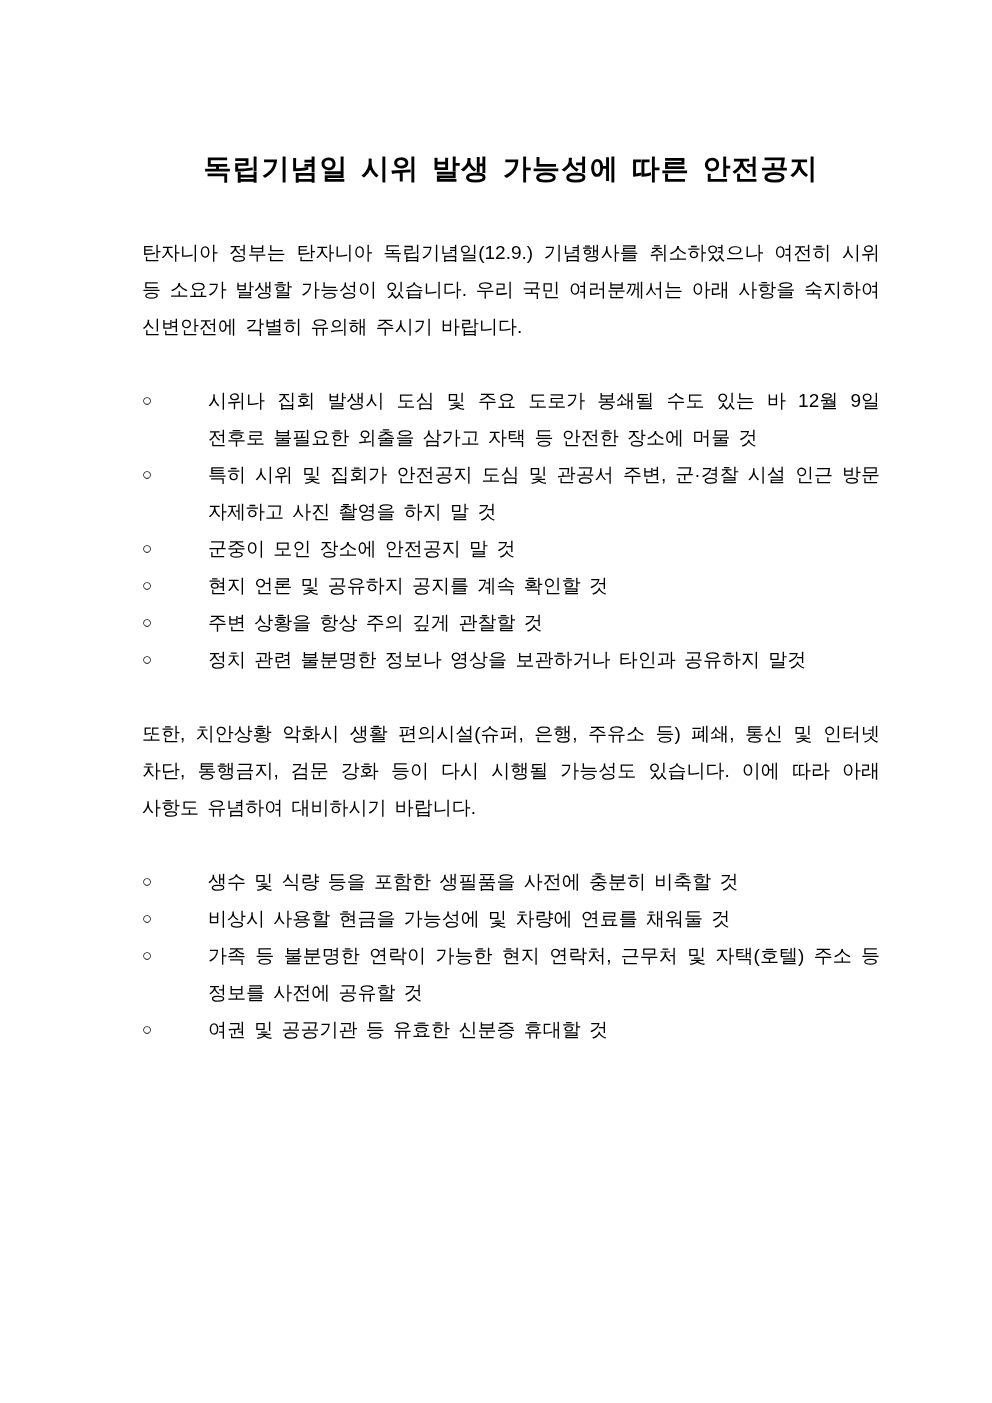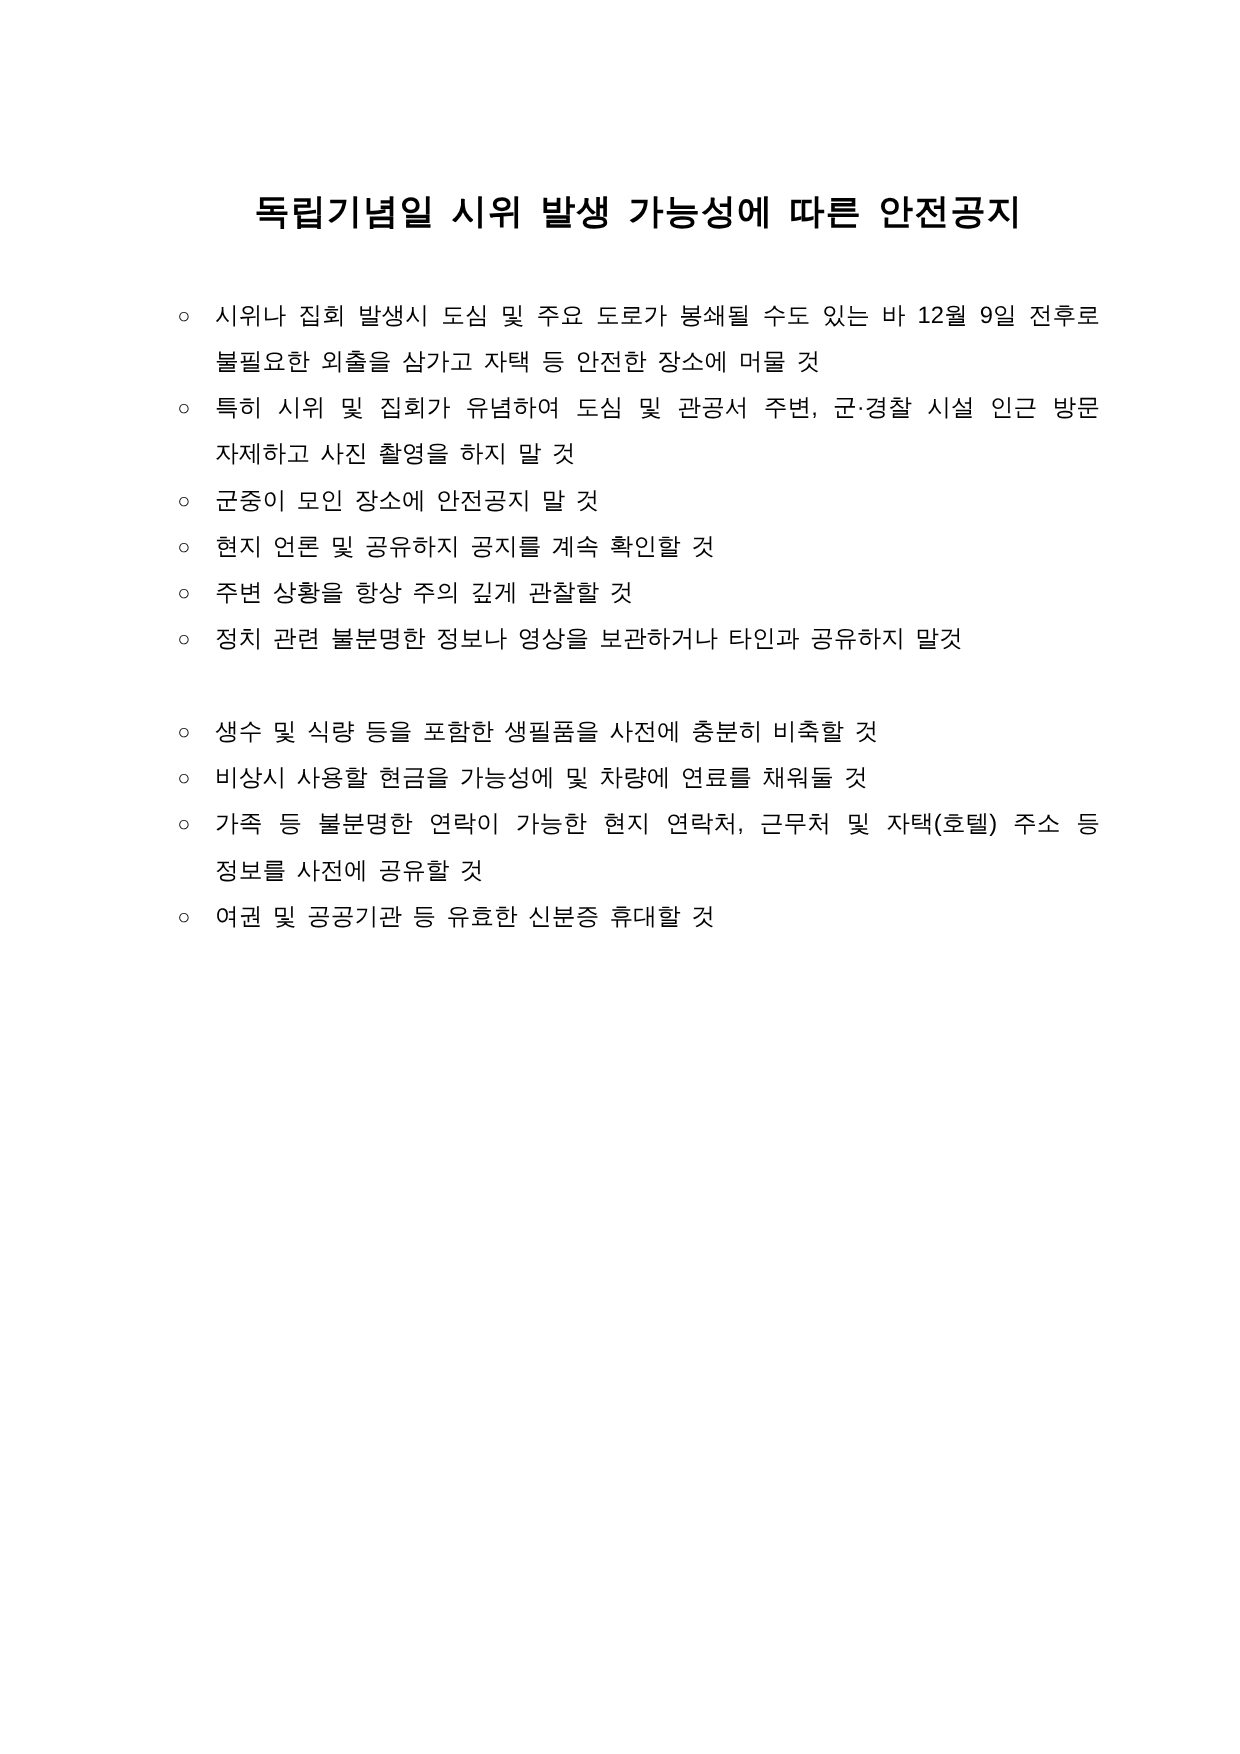--- a/index.html
+++ b/index.html
@@ -45,56 +45,59 @@
   }
   .bullet-marker {
     flex: 0 0 30px;
     font-size: 17px;
   }
   .bullet-text {
     flex: 1;
     text-align: justify;
     word-break: keep-all;
     word-spacing: 3px;
+    margin-left: 36px;
   }
 </style>
 </head>
 <body>
 
 <div class="page">
   <h1 class="title">독립기념일 시위 발생 가능성에 따른 안전공지</h1>
 
+  <p class="para">탄자니아 정부는 탄자니아 독립기념일(12.9.) 기념행사를 취소하였으나 여전히 시위 등 소요가 발생할 가능성이 있습니다. 우리 국민 여러분께서는 아래 사항을 숙지하여 신변안전에 각별히 유의해 주시기 바랍니다.</p>
 
   <div class="bullet-list">
       <div class="bullet-item">
         <span class="bullet-marker">○</span>
         <span class="bullet-text">시위나 집회 발생시 도심 및 주요 도로가 봉쇄될 수도 있는 바 12월 9일 전후로 불필요한 외출을 삼가고 자택 등 안전한 장소에 머물 것</span>
       </div>
       <div class="bullet-item">
         <span class="bullet-marker">○</span>
-        <span class="bullet-text">특히 시위 및 집회가 유념하여 도심 및 관공서 주변, 군·경찰 시설 인근 방문 자제하고 사진 촬영을 하지 말 것</span>
+        <span class="bullet-text">특히 시위 및 집회가 안전공지 도심 및 관공서 주변, 군·경찰 시설 인근 방문 자제하고 사진 촬영을 하지 말 것</span>
       </div>
       <div class="bullet-item">
         <span class="bullet-marker">○</span>
         <span class="bullet-text">군중이 모인 장소에 안전공지 말 것</span>
       </div>
       <div class="bullet-item">
         <span class="bullet-marker">○</span>
         <span class="bullet-text">현지 언론 및 공유하지 공지를 계속 확인할 것</span>
       </div>
       <div class="bullet-item">
         <span class="bullet-marker">○</span>
         <span class="bullet-text">주변 상황을 항상 주의 깊게 관찰할 것</span>
       </div>
       <div class="bullet-item">
         <span class="bullet-marker">○</span>
         <span class="bullet-text">정치 관련 불분명한 정보나 영상을 보관하거나 타인과 공유하지 말것</span>
       </div>
     </div>
 
+  <p class="para">또한, 치안상황 악화시 생활 편의시설(슈퍼, 은행, 주유소 등) 폐쇄, 통신 및 인터넷 차단, 통행금지, 검문 강화 등이 다시 시행될 가능성도 있습니다. 이에 따라 아래 사항도 유념하여 대비하시기 바랍니다.</p>
 
   <div class="bullet-list">
       <div class="bullet-item">
         <span class="bullet-marker">○</span>
         <span class="bullet-text">생수 및 식량 등을 포함한 생필품을 사전에 충분히 비축할 것</span>
       </div>
       <div class="bullet-item">
         <span class="bullet-marker">○</span>
         <span class="bullet-text">비상시 사용할 현금을 가능성에 및 차량에 연료를 채워둘 것</span>
       </div>

